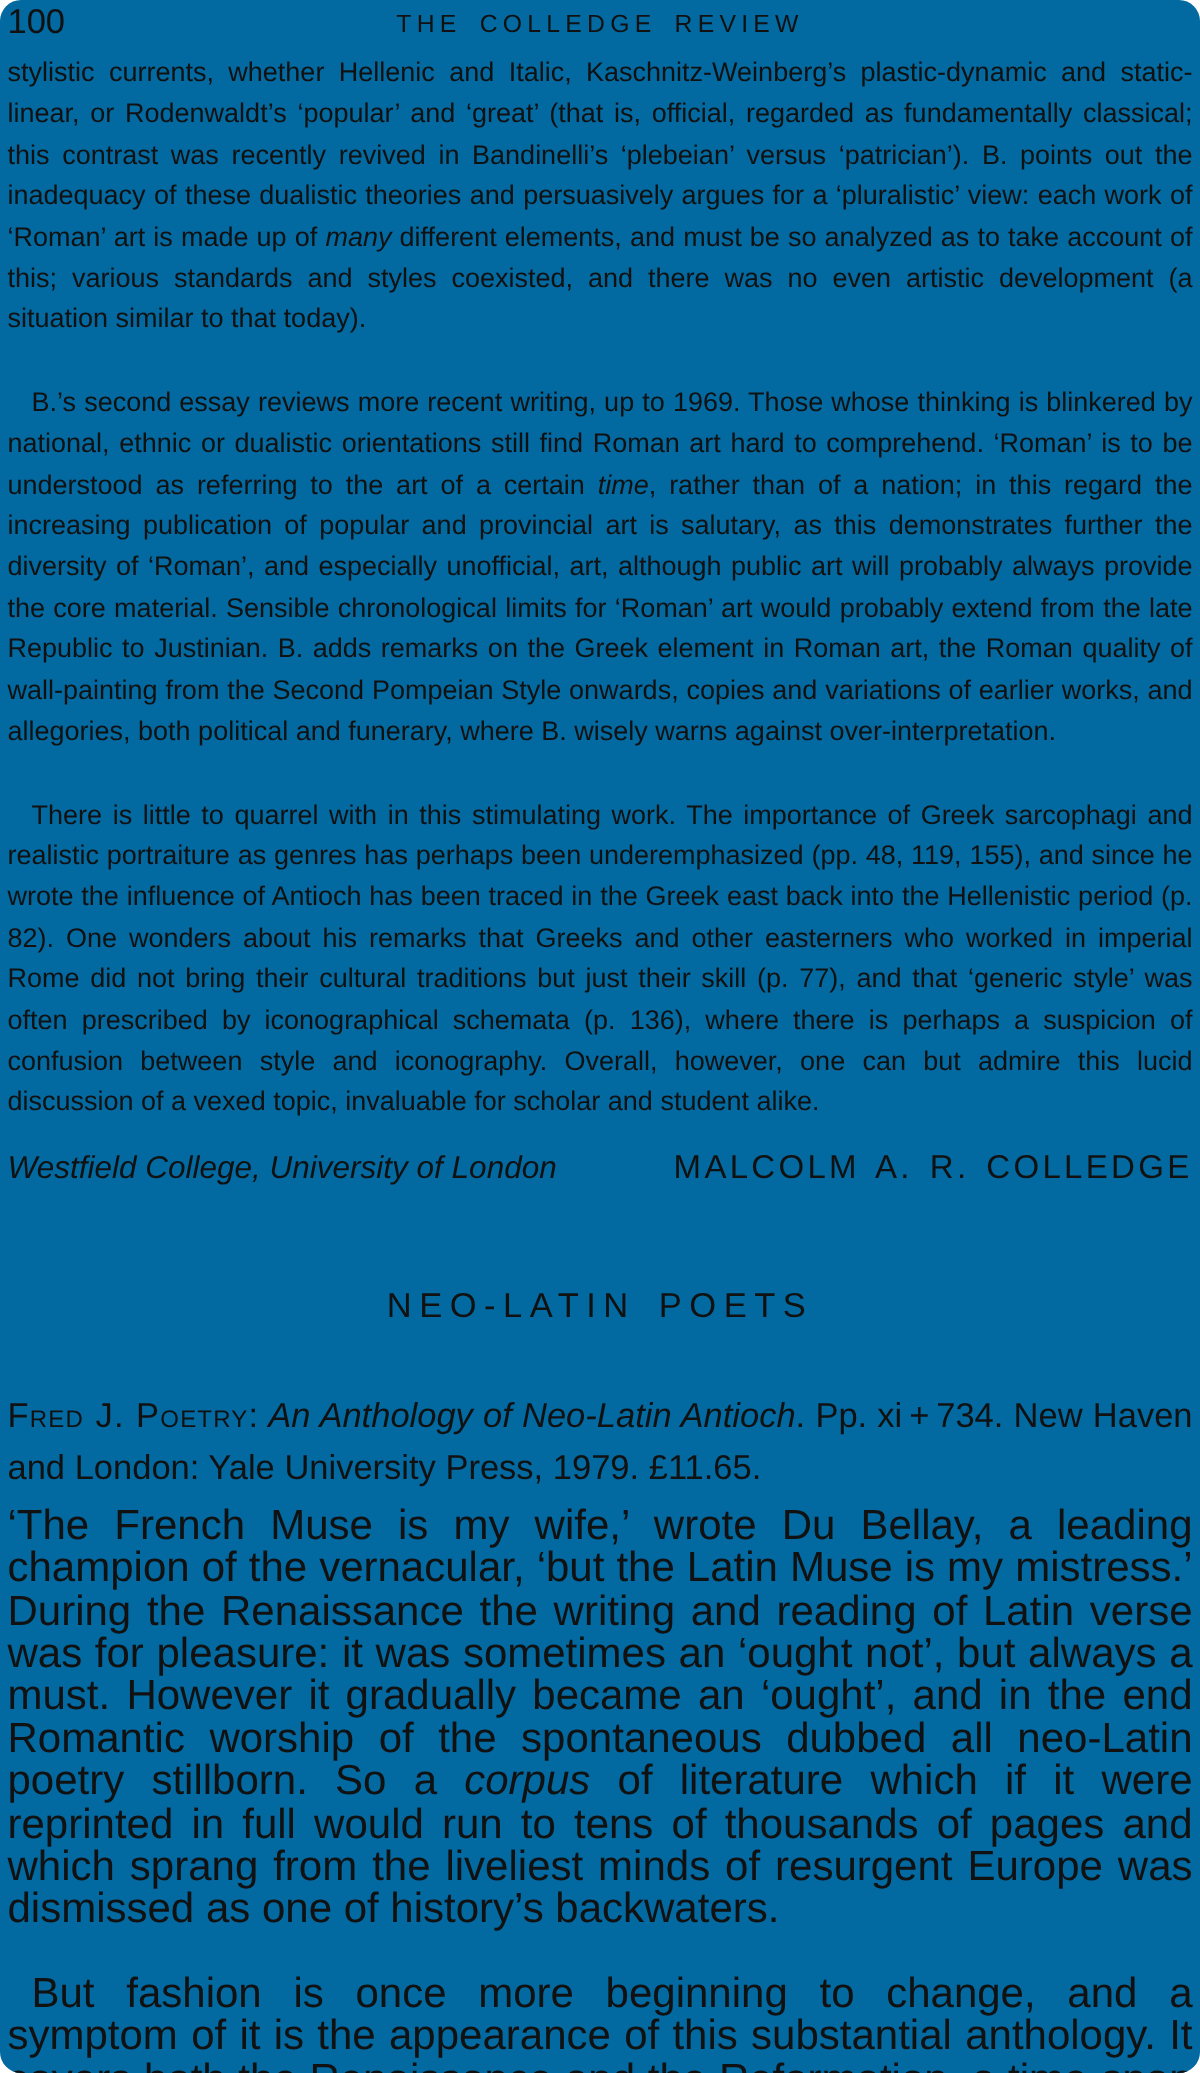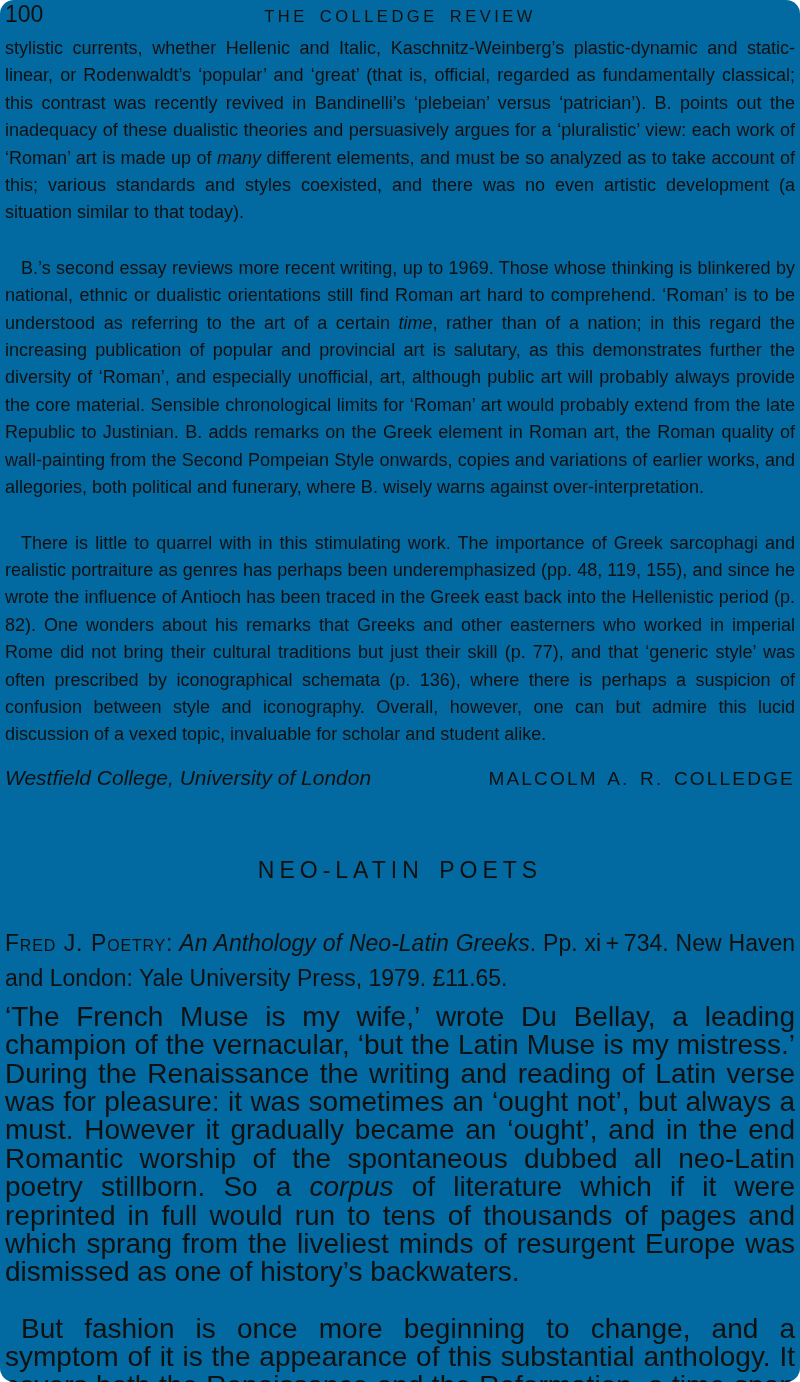--- a/index.html
+++ b/index.html
@@ -48,21 +48,21 @@
     justify-content: space-between;
     align-items: baseline;
     margin-top: 15px;
   }
   .affiliation {
     font-style: italic;
     font-size: 21px;
     line-height: 27px;
   }
   .author {
-    font-size: 19px;
+    font-size: 22px;
     letter-spacing: 2.2px;
     word-spacing: 3px;
     line-height: 27px;
     text-align: center;
   }
   .article-heading {
     margin: 64px 0 0 0;
     text-align: center;
     font-weight: normal;
     font-size: 23px;
@@ -98,18 +98,18 @@
     <p class="body-text indent"><span>B.’s second essay reviews more recent writing, up to 1969. Those whose thinking is blinkered by national, ethnic or dualistic orientations still find Roman art hard to comprehend. ‘Roman’ is to be understood as referring to the art of a certain </span><span class="seg-i">time</span><span>, rather than of a nation; in this regard the increasing publication of popular and provincial art is salutary, as this demonstrates further the diversity of ‘Roman’, and especially unofficial, art, although public art will probably always provide the core material. Sensible chronological limits for ‘Roman’ art would probably extend from the late Republic to Justinian. B. adds remarks on the Greek element in Roman art, the Roman quality of wall-painting from the Second Pompeian Style onwards, copies and variations of earlier works, and allegories, both political and funerary, where B. wisely warns against over-interpretation.</span></p>
     <p class="body-text indent"><span>There is little to quarrel with in this stimulating work. The importance of Greek sarcophagi and realistic portraiture as genres has perhaps been underemphasized (pp. 48, 119, 155), and since he wrote the influence of Antioch has been traced in the Greek east back into the Hellenistic period (p. 82). One wonders about his remarks that Greeks and other easterners who worked in imperial Rome did not bring their cultural traditions but just their skill (p. 77), and that ‘generic style’ was often prescribed by iconographical schemata (p. 136), where there is perhaps a suspicion of confusion between style and iconography. Overall, however, one can but admire this lucid discussion of a vexed topic, invaluable for scholar and student alike.</span></p>
     <div class="signature">
       <span class="affiliation">Westfield College, University of London</span>
       <span class="author">MALCOLM A. R. COLLEDGE</span>
     </div>
   </section>
 
   <section>
     <h2 class="article-heading">NEO-LATIN POETS</h2>
-    <p class="citation"><span class="seg-sc">Fred J. Poetry</span><span>: </span><span class="seg-i">An Anthology of Neo-Latin Greeks</span><span>. Pp. xi + 734. New Haven and London: Yale University Press, 1979. £11.65.</span></p>
+    <p class="citation"><span class="seg-sc">Fred J. Poetry</span><span>: </span><span class="seg-i">An Anthology of Neo-Latin Antioch</span><span>. Pp. xi + 734. New Haven and London: Yale University Press, 1979. £11.65.</span></p>
     <p class="body-text2 first"><span>‘The French Muse is my wife,’ wrote Du Bellay, a leading champion of the vernacular, ‘but the Latin Muse is my mistress.’ During the Renaissance the writing and reading of Latin verse was for pleasure: it was sometimes an ‘ought not’, but always a must. However it gradually became an ‘ought’, and in the end Romantic worship of the spontaneous dubbed all neo-Latin poetry stillborn. So a </span><span class="seg-i">corpus</span><span> of literature which if it were reprinted in full would run to tens of thousands of pages and which sprang from the liveliest minds of resurgent Europe was dismissed as one of history’s backwaters.</span></p>
     <p class="body-text2 indent"><span>But fashion is once more beginning to change, and a symptom of it is the appearance of this substantial anthology. It covers both the Renaissance and the Reformation, a time-span of three centuries stretching from Petrarch to Milton. The work of twenty-six poets is included, which is a small number but which has the advantage that each of them can be exhibited in some depth. Thus Pontano has seventy pages,</span></p>
   </section>
 
 </div>
 
 </body></html>

